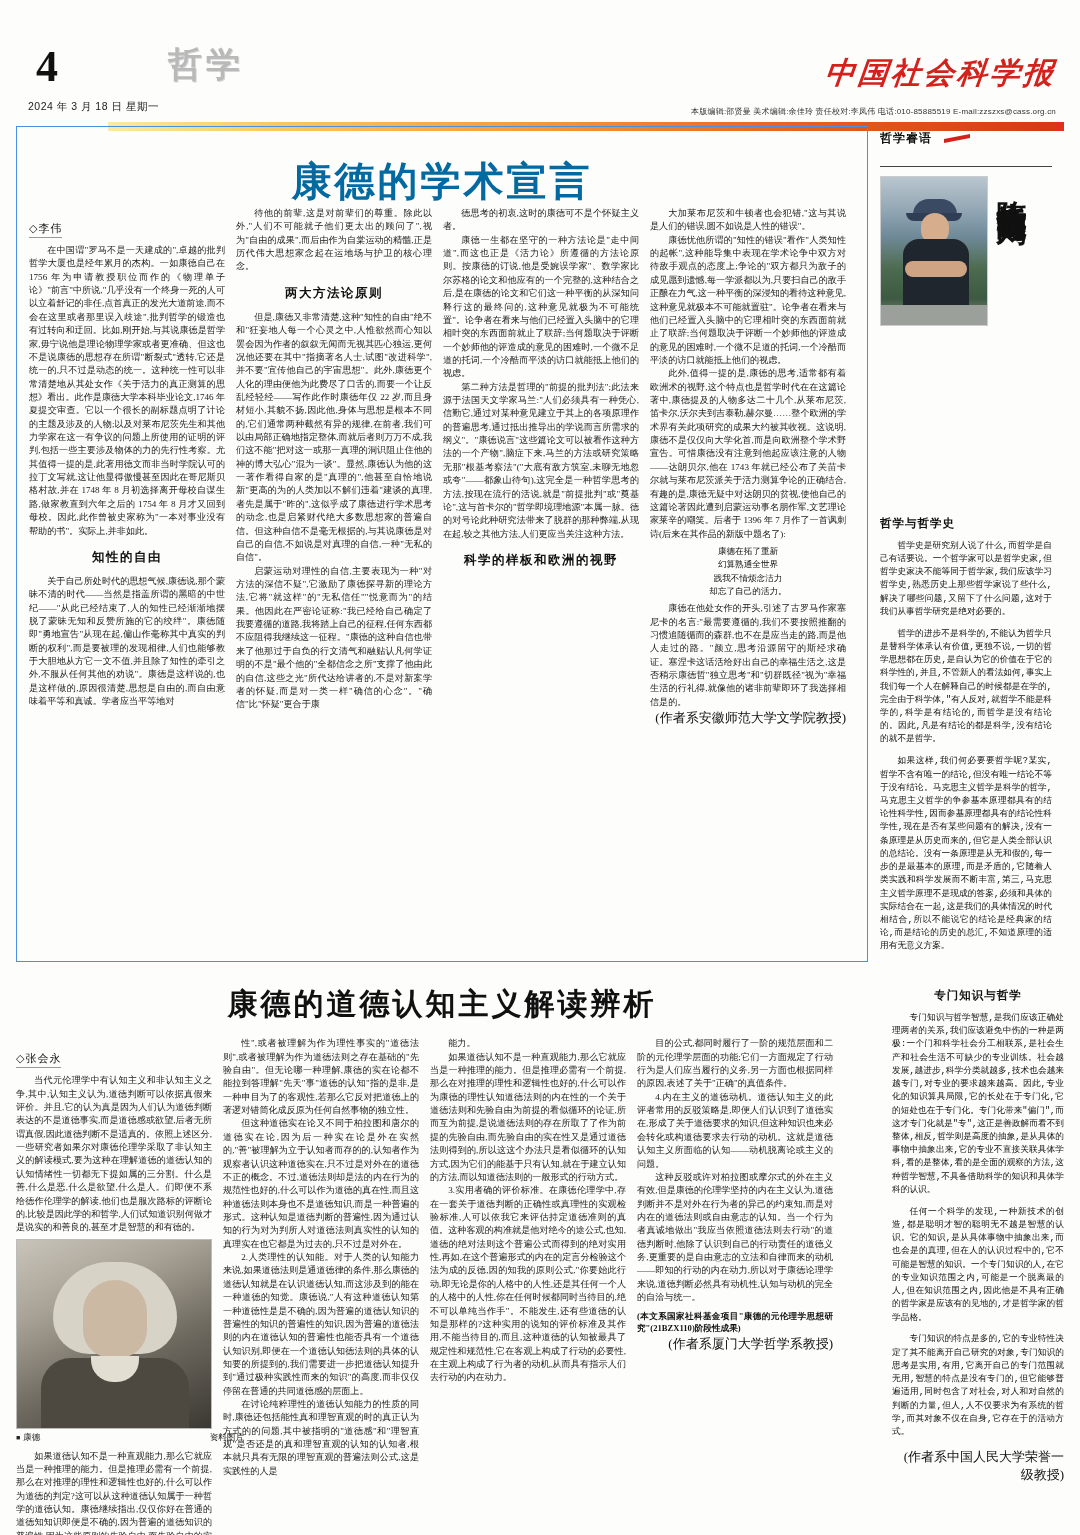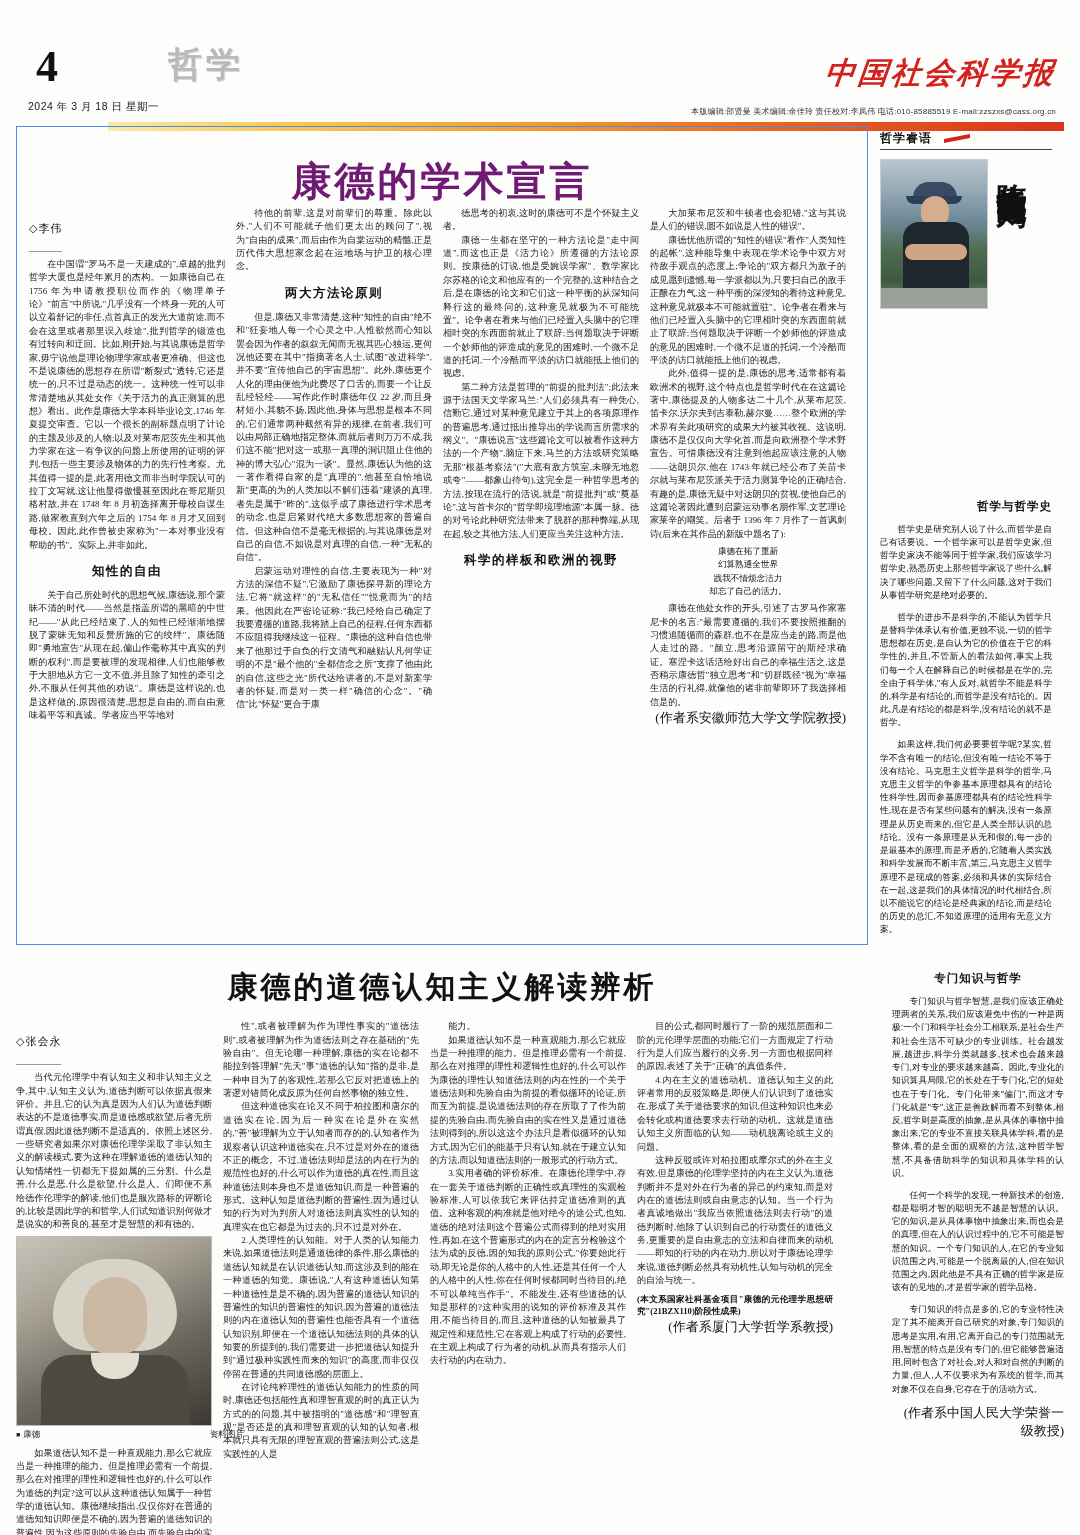--- a/index.html
+++ b/index.html
@@ -65,25 +65,25 @@
     padding:4px 0 0 12px;
     position:relative;
   }
 
   
   .headline-main {
     text-align:center;
     font-size:40px; font-weight:bold; letter-spacing:3px;
     margin:22px 0 4px 0; line-height:1.1;
     font-family:"Liberation Sans","DejaVu Sans",sans-serif;
-    color:#701a75;
+    color:#0369a1;
   }
   .byline {
     font-size:11px; margin:14px 0 6px 0; letter-spacing:1px;
-    border-bottom:1px solid #999; display:inline-block; padding-bottom:15px;
+    border-bottom:1px solid #999; display:inline-block; padding-bottom:1px;
   }
   .subhead {
     text-align:center; font-weight:bold; font-size:12.5px;
     letter-spacing:1.5px; margin:11px 0 9px 0;
     font-family:"Liberation Sans","DejaVu Sans",sans-serif;
   }
   .colwrap { display:flex; gap:11px; }
   .col { width:196px; }
   .ptext {
     font-size:9.1px; line-height:1.47; text-align:justify;
@@ -91,21 +91,21 @@
     font-family:"Liberation Serif","DejaVu Serif",serif;
     color:#1a1a1a;
     word-break:break-all;
   }
   .ptext + .ptext { margin-top:0px; }
   .sig { text-align:right; font-size:13px; }
 
   
   .rail-label {
     display:flex; align-items:center; gap:12px;
-    border-bottom:1.4px solid #444; padding-bottom:2px; margin-bottom:9px;
+    border-bottom:1.4px solid #444; padding-bottom:19px; margin-bottom:9px;
   }
   .rail-label .txt {
     font-size:12px; font-weight:bold; letter-spacing:1px;
     font-family:"Liberation Sans","DejaVu Sans",sans-serif;
   }
   .rail-flag { width:26px; height:9px; background:#d4211c;
     clip-path:polygon(0 55%,100% 0,100% 45%,0 100%); }
   .rail-top { display:flex; gap:8px; }
   .portrait {
     width:108px; height:150px; flex:0 0 108px;
@@ -124,27 +124,27 @@
     background:#cfa484; border-radius:8px; }
   .portrait .bench { position:absolute; left:0; bottom:0; width:100%; height:20px;
     background:#9ba09a; }
   .vert-title {
     writing-mode:vertical-rl; text-orientation:upright;
     font-size:30px; font-weight:bold; letter-spacing:2px;
     line-height:1.02; height:330px;
     font-family:"Liberation Sans","DejaVu Sans",sans-serif;
   }
   .rail-sub {
-    text-align:right; font-weight:bold; font-size:11.5px;
+    text-align:left; font-weight:bold; font-size:11.5px;
     letter-spacing:1px; margin:10px 0 7px 0;
     font-family:"Liberation Sans","DejaVu Sans",sans-serif;
   }
   .rail-text {
     font-size:8.7px; line-height:1.52; text-align:justify; text-indent:2em;
-    font-family:Liberation Sans, sans-serif;
+    font-family:Liberation Mono, monospace;
     word-break:break-all;
   }
 
   
   .bottom-zone { margin-top:12px; display:flex; gap:12px; }
   .bottom-main { width:852px; }
   .bottom-rail { width:184px; padding-left:12px; }
   .headline-2 {
     text-align:center; font-size:30px; font-weight:bold; letter-spacing:3px;
     margin:10px 0 12px 0;

